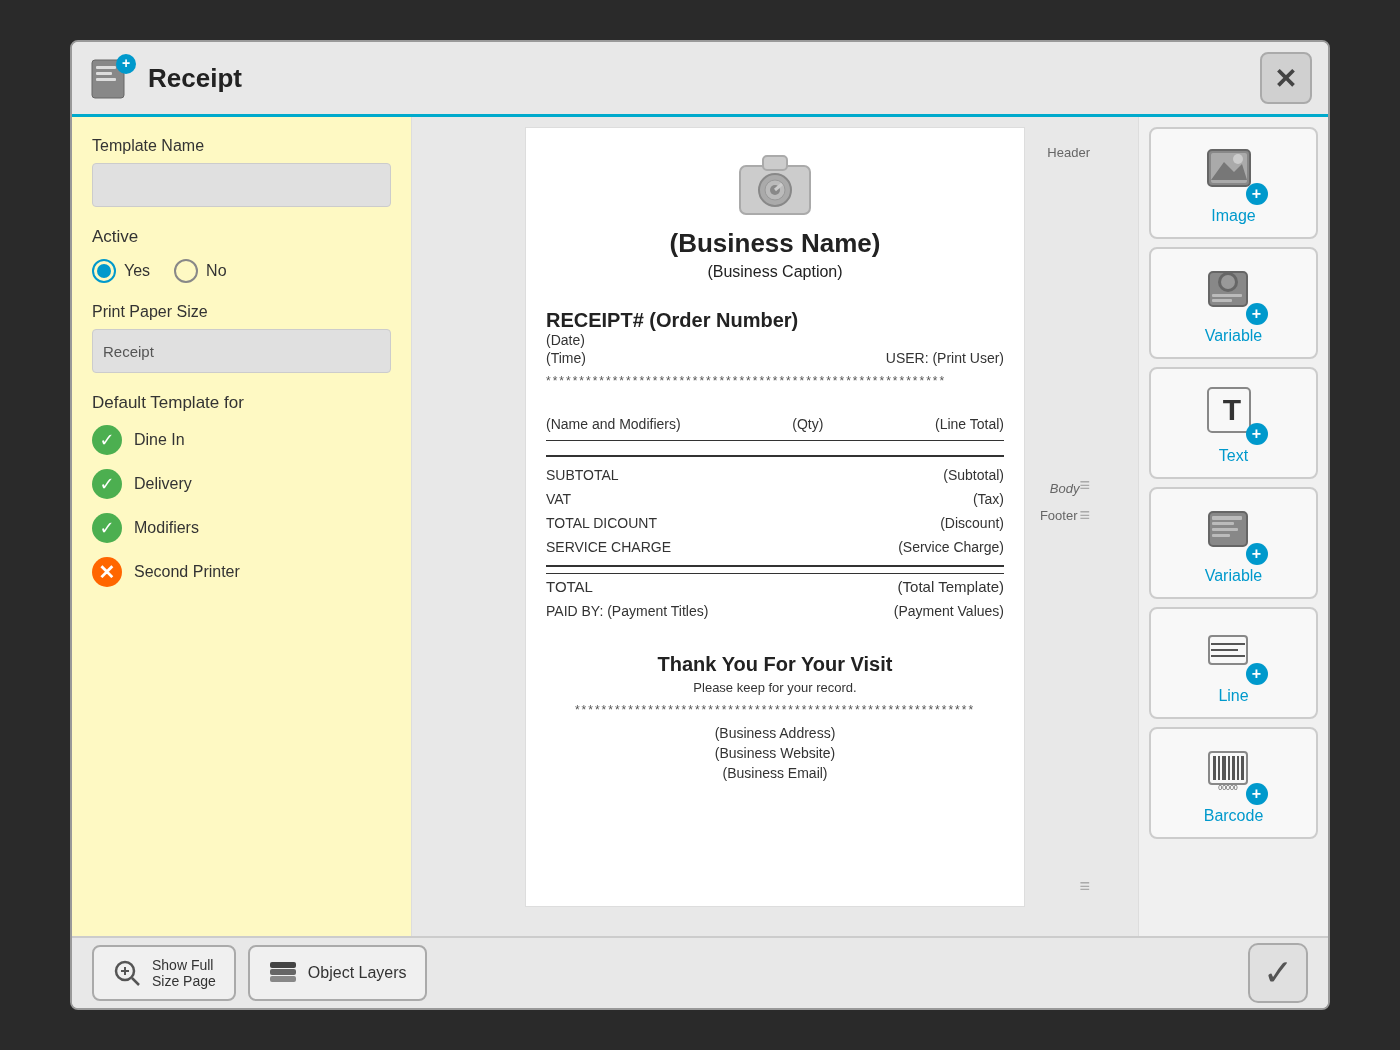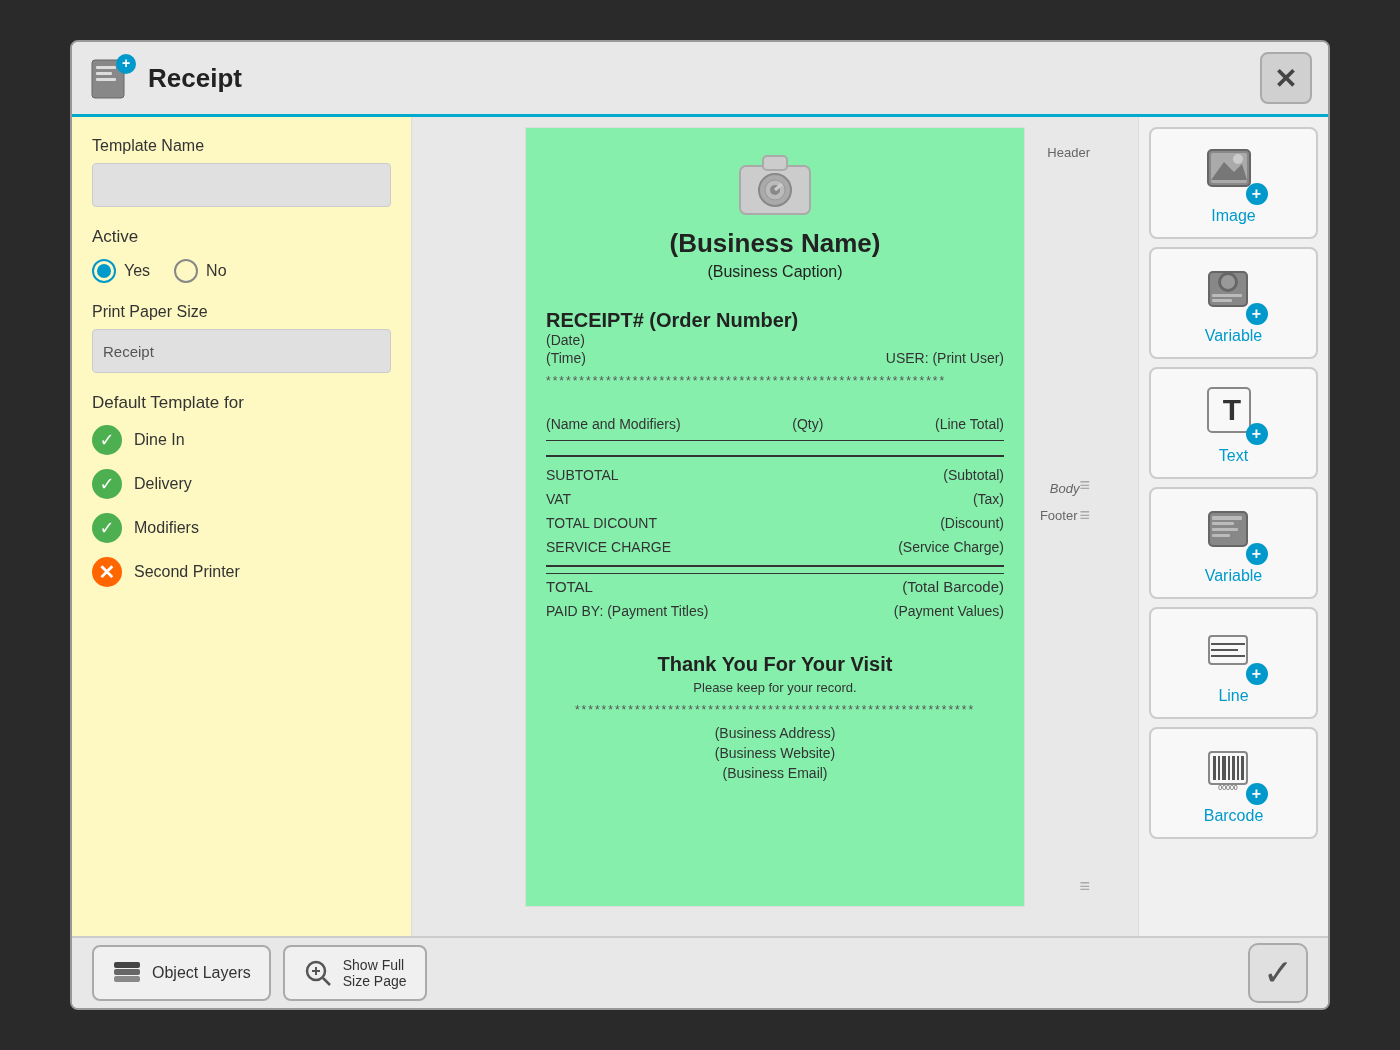--- a/index.html
+++ b/index.html
@@ -173,21 +173,21 @@
       color: #333;
     }
     .center-panel {
       flex: 1;
       background: #e8e8e8;
       padding: 10px;
       overflow-y: auto;
       position: relative;
     }
     .receipt-container {
-      background: #86efac;
+      background: #ffffff;
       margin: 0 auto;
       width: 500px;
       min-height: 780px;
       padding: 20px;
       position: relative;
       border: 1px solid #ddd;
     }
     .receipt-header {
       text-align: center;
       padding-bottom: 16px;
@@ -512,21 +512,21 @@
               <span>TOTAL DICOUNT</span>
               <span>(Discount)</span>
             </div>
             <div class="receipt-row">
               <span>SERVICE CHARGE</span>
               <span>(Service Charge)</span>
             </div>
             <div class="receipt-line"></div>
             <div class="receipt-row total">
               <span>TOTAL</span>
-              <span>(Total Barcode)</span>
+              <span>(Total Template)</span>
             </div>
             <div class="receipt-row">
               <span>PAID BY: (Payment Titles)</span>
               <span>(Payment Values)</span>
             </div>
 
             <div class="thank-you">
               <div class="thank-you-text">Thank You For Your Visit</div>
               <div class="keep-record">Please keep for your record.</div>
               <div class="divider-dots" style="text-align:center;">************************************************************</div>
@@ -625,34 +625,34 @@
         </div>
         <span class="tool-label">Barcode</span>
       </div>
     </div>
   </div>
 
   <div class="bottom-bar">
     <div class="bottom-left">
       <div class="bottom-btn">
         <svg width="30" height="30" viewBox="0 0 30 30">
-          <rect x="2" y="18" width="26" height="6" rx="2" fill="#888"></rect>
-          <rect x="2" y="11" width="26" height="6" rx="2" fill="#666"></rect>
-          <rect x="2" y="4" width="26" height="6" rx="2" fill="#444"></rect>
-        </svg>
-        <span>Object Layers</span>
-      </div>
-      <div class="bottom-btn">
-        <svg width="30" height="30" viewBox="0 0 30 30">
           <circle cx="13" cy="13" r="9" fill="none" stroke="#555" stroke-width="2.5"></circle>
           <line x1="20" y1="20" x2="27" y2="27" stroke="#555" stroke-width="2.5"></line>
           <line x1="9" y1="13" x2="17" y2="13" stroke="#555" stroke-width="2"></line>
           <line x1="13" y1="9" x2="13" y2="17" stroke="#555" stroke-width="2"></line>
         </svg>
         <span style="white-space:pre-line; font-size:14px;">Show Full
 Size Page</span>
       </div>
+      <div class="bottom-btn">
+        <svg width="30" height="30" viewBox="0 0 30 30">
+          <rect x="2" y="18" width="26" height="6" rx="2" fill="#888"></rect>
+          <rect x="2" y="11" width="26" height="6" rx="2" fill="#666"></rect>
+          <rect x="2" y="4" width="26" height="6" rx="2" fill="#444"></rect>
+        </svg>
+        <span>Object Layers</span>
+      </div>
     </div>
     <div class="confirm-btn">
       <span style="font-size:36px; color:#555;">✓</span>
     </div>
   </div>
 </div>
 
 </body></html>

